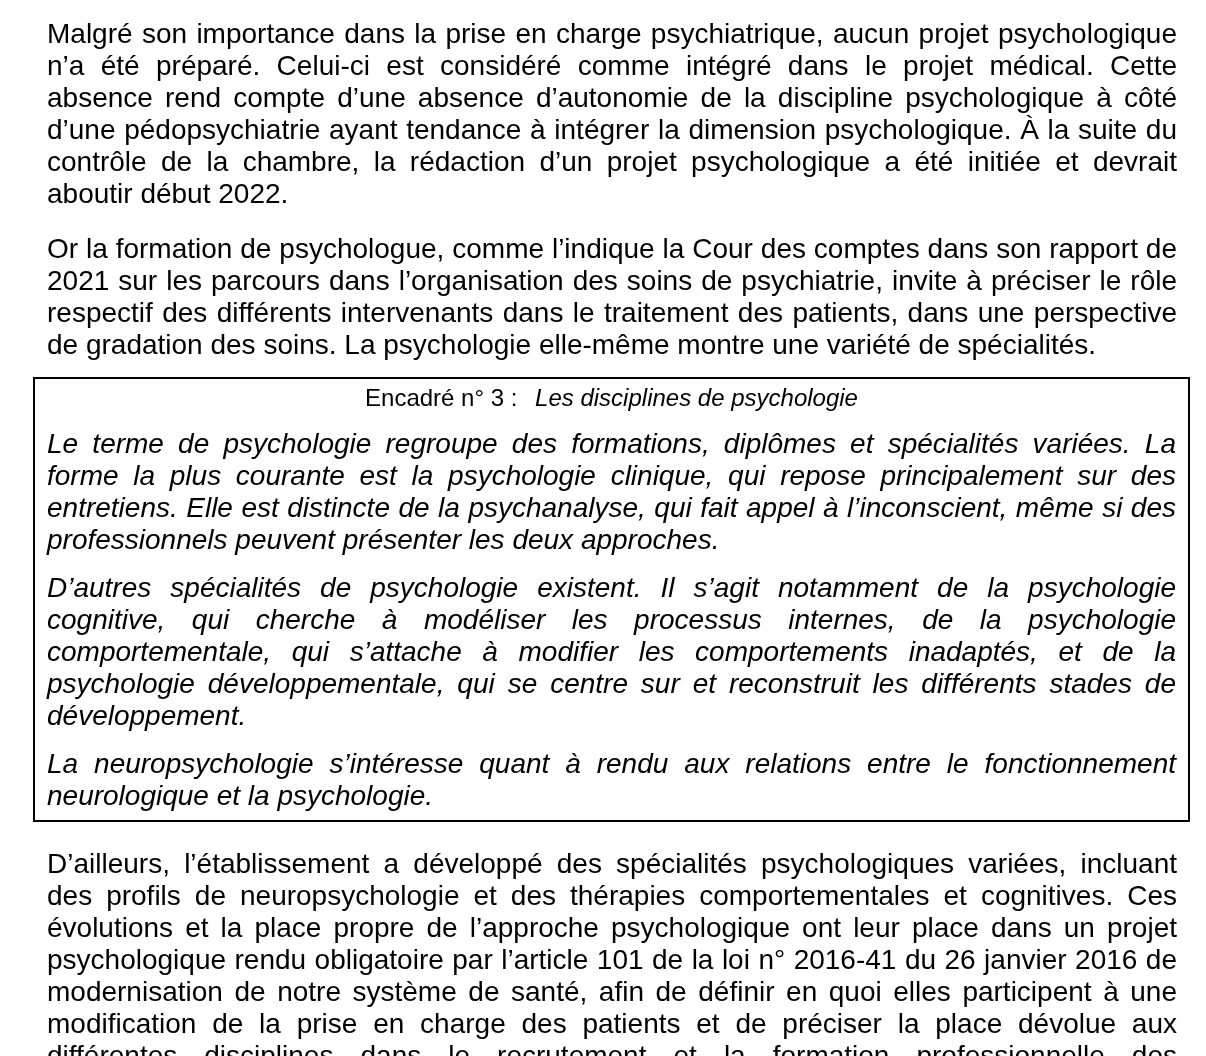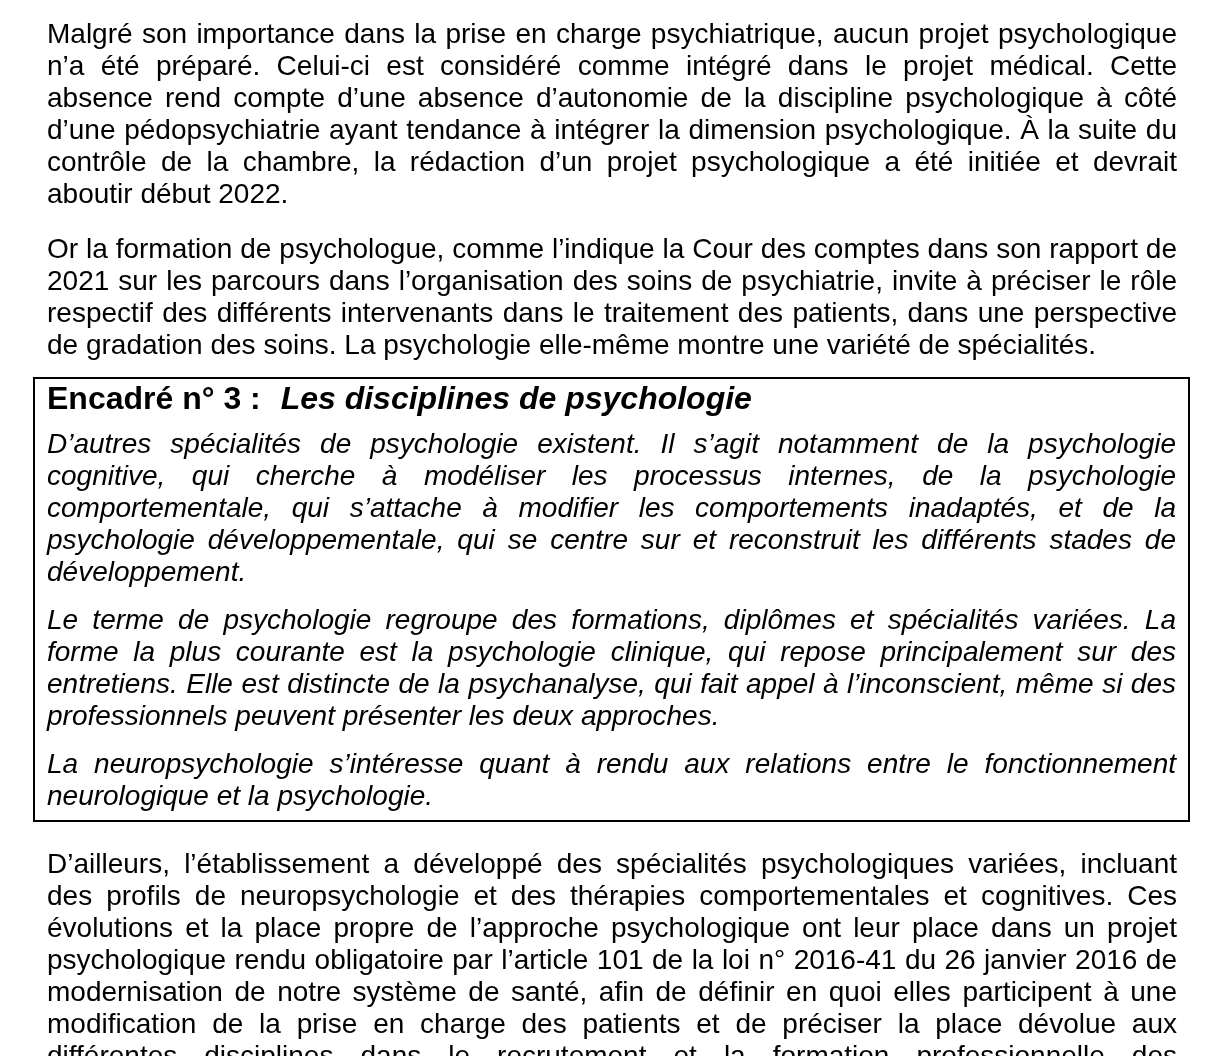--- a/index.html
+++ b/index.html
@@ -33,23 +33,24 @@
     padding: 3px 12px 8px 12px;
   }
   .encadre .para {
     font-style: italic;
     margin-bottom: 16px;
   }
   .encadre .para:last-child {
     margin-bottom: 0;
   }
   .encadre-title {
-    font-size: 32px;
+    font-size: 24px;
     line-height: 32px;
-    font-weight: 700;
+    font-weight: 400;
+    text-align: center;
     margin: 0 0 14px 0;
   }
   .encadre-title .title-italic {
     font-style: italic;
     margin-left: 11px;
   }
 </style>
 </head>
 <body>
 
@@ -58,22 +59,22 @@
   <p class="para">Malgré son importance dans la prise en charge psychiatrique, aucun projet psychologique n’a été préparé. Celui-ci est considéré comme intégré dans le projet médical. Cette absence rend compte d’une absence d’autonomie de la discipline psychologique à côté d’une pédopsychiatrie ayant tendance à intégrer la dimension psychologique. À la suite du contrôle de la chambre, la rédaction d’un projet psychologique a été initiée et devrait aboutir début 2022.</p>
 
   <p class="para">Or la formation de psychologue, comme l’indique la Cour des comptes dans son rapport de 2021 sur les parcours dans l’organisation des soins de psychiatrie, invite à préciser le rôle respectif des différents intervenants dans le traitement des patients, dans une perspective de gradation des soins. La psychologie elle-même montre une variété de spécialités.</p>
 
   <div class="encadre">
     <p class="encadre-title">
       <span class="title-label">Encadré n° 3 :</span>
       <span class="title-italic">Les disciplines de psychologie</span>
     </p>
 
+    <p class="para">Le terme de psychologie regroupe des formations, diplômes et spécialités variées. La forme la plus courante est la psychologie clinique, qui repose principalement sur des entretiens. Elle est distincte de la psychanalyse, qui fait appel à l’inconscient, même si des professionnels peuvent présenter les deux approches.</p>
+
     <p class="para">D’autres spécialités de psychologie existent. Il s’agit notamment de la psychologie cognitive, qui cherche à modéliser les processus internes, de la psychologie comportementale, qui s’attache à modifier les comportements inadaptés, et de la psychologie développementale, qui se centre sur et reconstruit les différents stades de développement.</p>
-
-    <p class="para">Le terme de psychologie regroupe des formations, diplômes et spécialités variées. La forme la plus courante est la psychologie clinique, qui repose principalement sur des entretiens. Elle est distincte de la psychanalyse, qui fait appel à l’inconscient, même si des professionnels peuvent présenter les deux approches.</p>
 
     <p class="para">La neuropsychologie s’intéresse quant à rendu aux relations entre le fonctionnement neurologique et la psychologie.</p>
   </div>
 
   <p class="para">D’ailleurs, l’établissement a développé des spécialités psychologiques variées, incluant des profils de neuropsychologie et des thérapies comportementales et cognitives. Ces évolutions et la place propre de l’approche psychologique ont leur place dans un projet psychologique rendu obligatoire par l’article 101 de la loi n° 2016-41 du 26 janvier 2016 de modernisation de notre système de santé, afin de définir en quoi elles participent à une modification de la prise en charge des patients et de préciser la place dévolue aux différentes disciplines dans le recrutement et la formation professionnelle des psychologues.</p>
 
 </div>
 
 </body></html>

